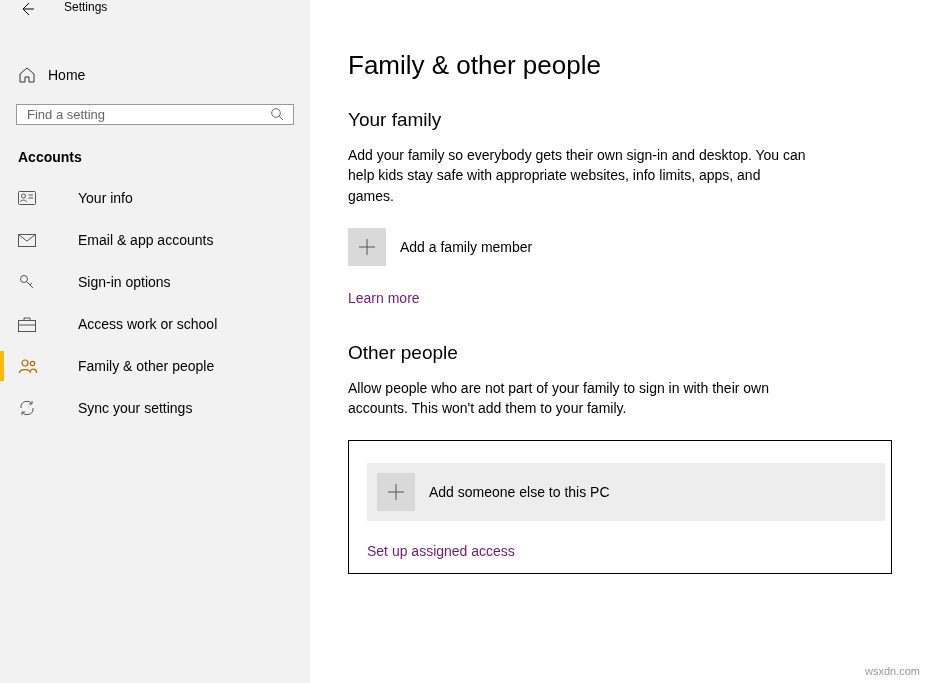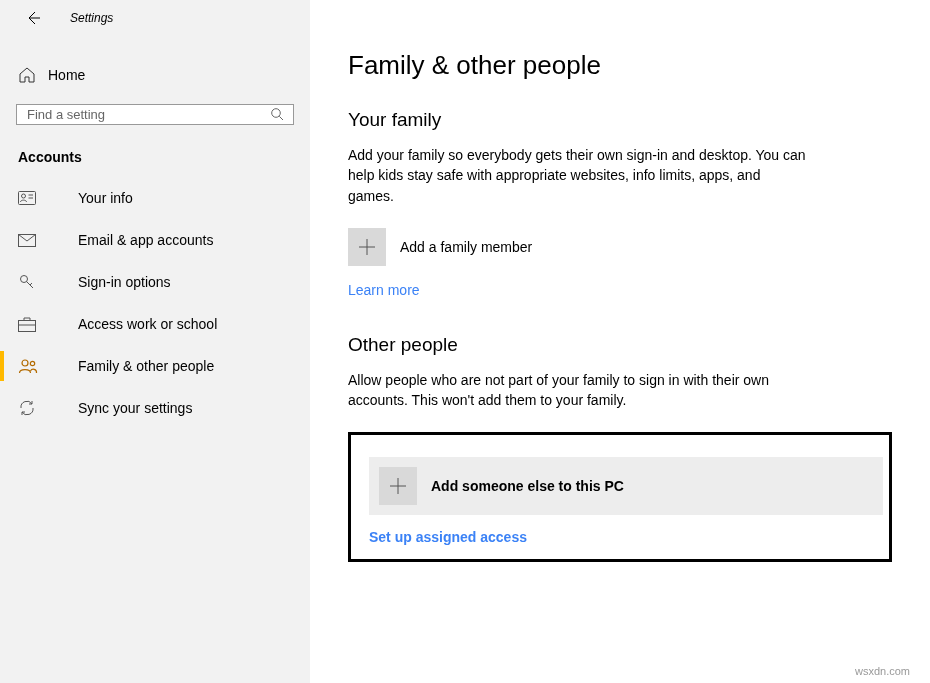--- a/index.html
+++ b/index.html
@@ -1,18 +1,18 @@
 <!DOCTYPE html>
 <html><head>
 <meta charset="utf-8">
 <style>
   * { margin: 0; padding: 0; box-sizing: border-box; font-family: "Segoe UI", -apple-system, sans-serif; }
   body { width: 930px; height: 683px; background: #fff; display: flex; overflow: hidden; font-size: 14px; color: #000; position: relative; }
   .sidebar { width: 310px; height: 100%; background: #f2f2f2; padding: 0; position: relative; }
-  .titlebar { display: flex; align-items: center; height: 36px; padding-left: 24px; font-style: italic; }
+  .titlebar { display: flex; align-items: flex-start; height: 36px; padding-left: 18px; }
   .back-arrow { width: 18px; height: 18px; display: flex; align-items: center; justify-content: center; cursor: default; }
   .title-text { margin-left: 28px; font-size: 12px; color: #000; }
   .home-row { display: flex; align-items: center; padding: 10px 16px 10px 18px; margin-top: 20px; cursor: default; }
   .home-row .icon-slot { width: 24px; display: flex; align-items: center; }
   .home-row .label { margin-left: 6px; font-size: 14px; }
   .search-wrap { margin: 10px 16px 24px 16px; }
   .search-box { position: relative; border: 1px solid #999; background: #fff; height: 21px; display: flex; align-items: center; }
   .search-box input { border: none; outline: none; width: 100%; padding: 0 34px 0 10px; font-size: 13px; color: #666; background: transparent; }
   .search-box input::placeholder { color: #666; }
   .search-icon-btn { position: absolute; right: 6px; top: 50%; transform: translateY(-50%); width: 20px; height: 20px; display: flex; align-items: center; justify-content: center; cursor: default; }
@@ -23,25 +23,25 @@
   .nav-item.selected::before { content: ""; position: absolute; left: 0; top: 6px; bottom: 6px; width: 4px; background: #FFB900; }
   .nav-item.selected .icon-slot, .nav-item.selected .label { color: #000; }
   .nav-item.selected .icon-slot svg { stroke: #b36b00; fill: none; }
   .main { flex: 1; padding: 50px 38px 0 38px; overflow: hidden; position: relative; }
   .page-title { font-size: 26px; font-weight: 350; margin-bottom: 28px; }
   .sub-title { font-size: 19px; font-weight: 400; margin-bottom: 14px; margin-top: 8px; }
   .desc { font-size: 14px; color: #000; line-height: 1.45; max-width: 460px; margin-bottom: 22px; }
   .action-row { display: flex; align-items: center; background: transparent; padding: 0; margin-bottom: 12px; cursor: default; }
   .plus-box { width: 38px; height: 38px; background: #d9d9d9; display: flex; align-items: center; justify-content: center; margin-right: 14px; }
   .action-label { font-size: 14px; }
-  .link-text { color: #3b82f6; font-size: 14px; cursor: default; display: inline-block; margin-top: 4px; }
+  .link-text { color: #701a75; font-size: 14px; cursor: default; display: inline-block; margin-top: 12px; }
   .section-gap { margin-top: 36px; }
-  .highlight-box { border: 3px solid #000000; padding: 22px 6px 14px 18px; margin-top: 6px; font-weight: bold; }
+  .highlight-box { border: 1px solid #000000; padding: 22px 6px 14px 18px; margin-top: 6px; }
   .big-action-row { display: flex; align-items: center; background: #ededed; padding: 10px; cursor: default; margin-bottom: 10px; }
-  .watermark { position: absolute; bottom: 6px; right: 20px; font-size: 11px; color: #999; }
+  .watermark { position: absolute; bottom: 6px; right: 10px; font-size: 11px; color: #999; }
   svg { display: block; }
 </style>
 </head>
 <body>
 
 <div class="sidebar">
 
   <div class="titlebar">
     <div class="back-arrow">
       <svg width="16" height="16" viewBox="0 0 16 16">

